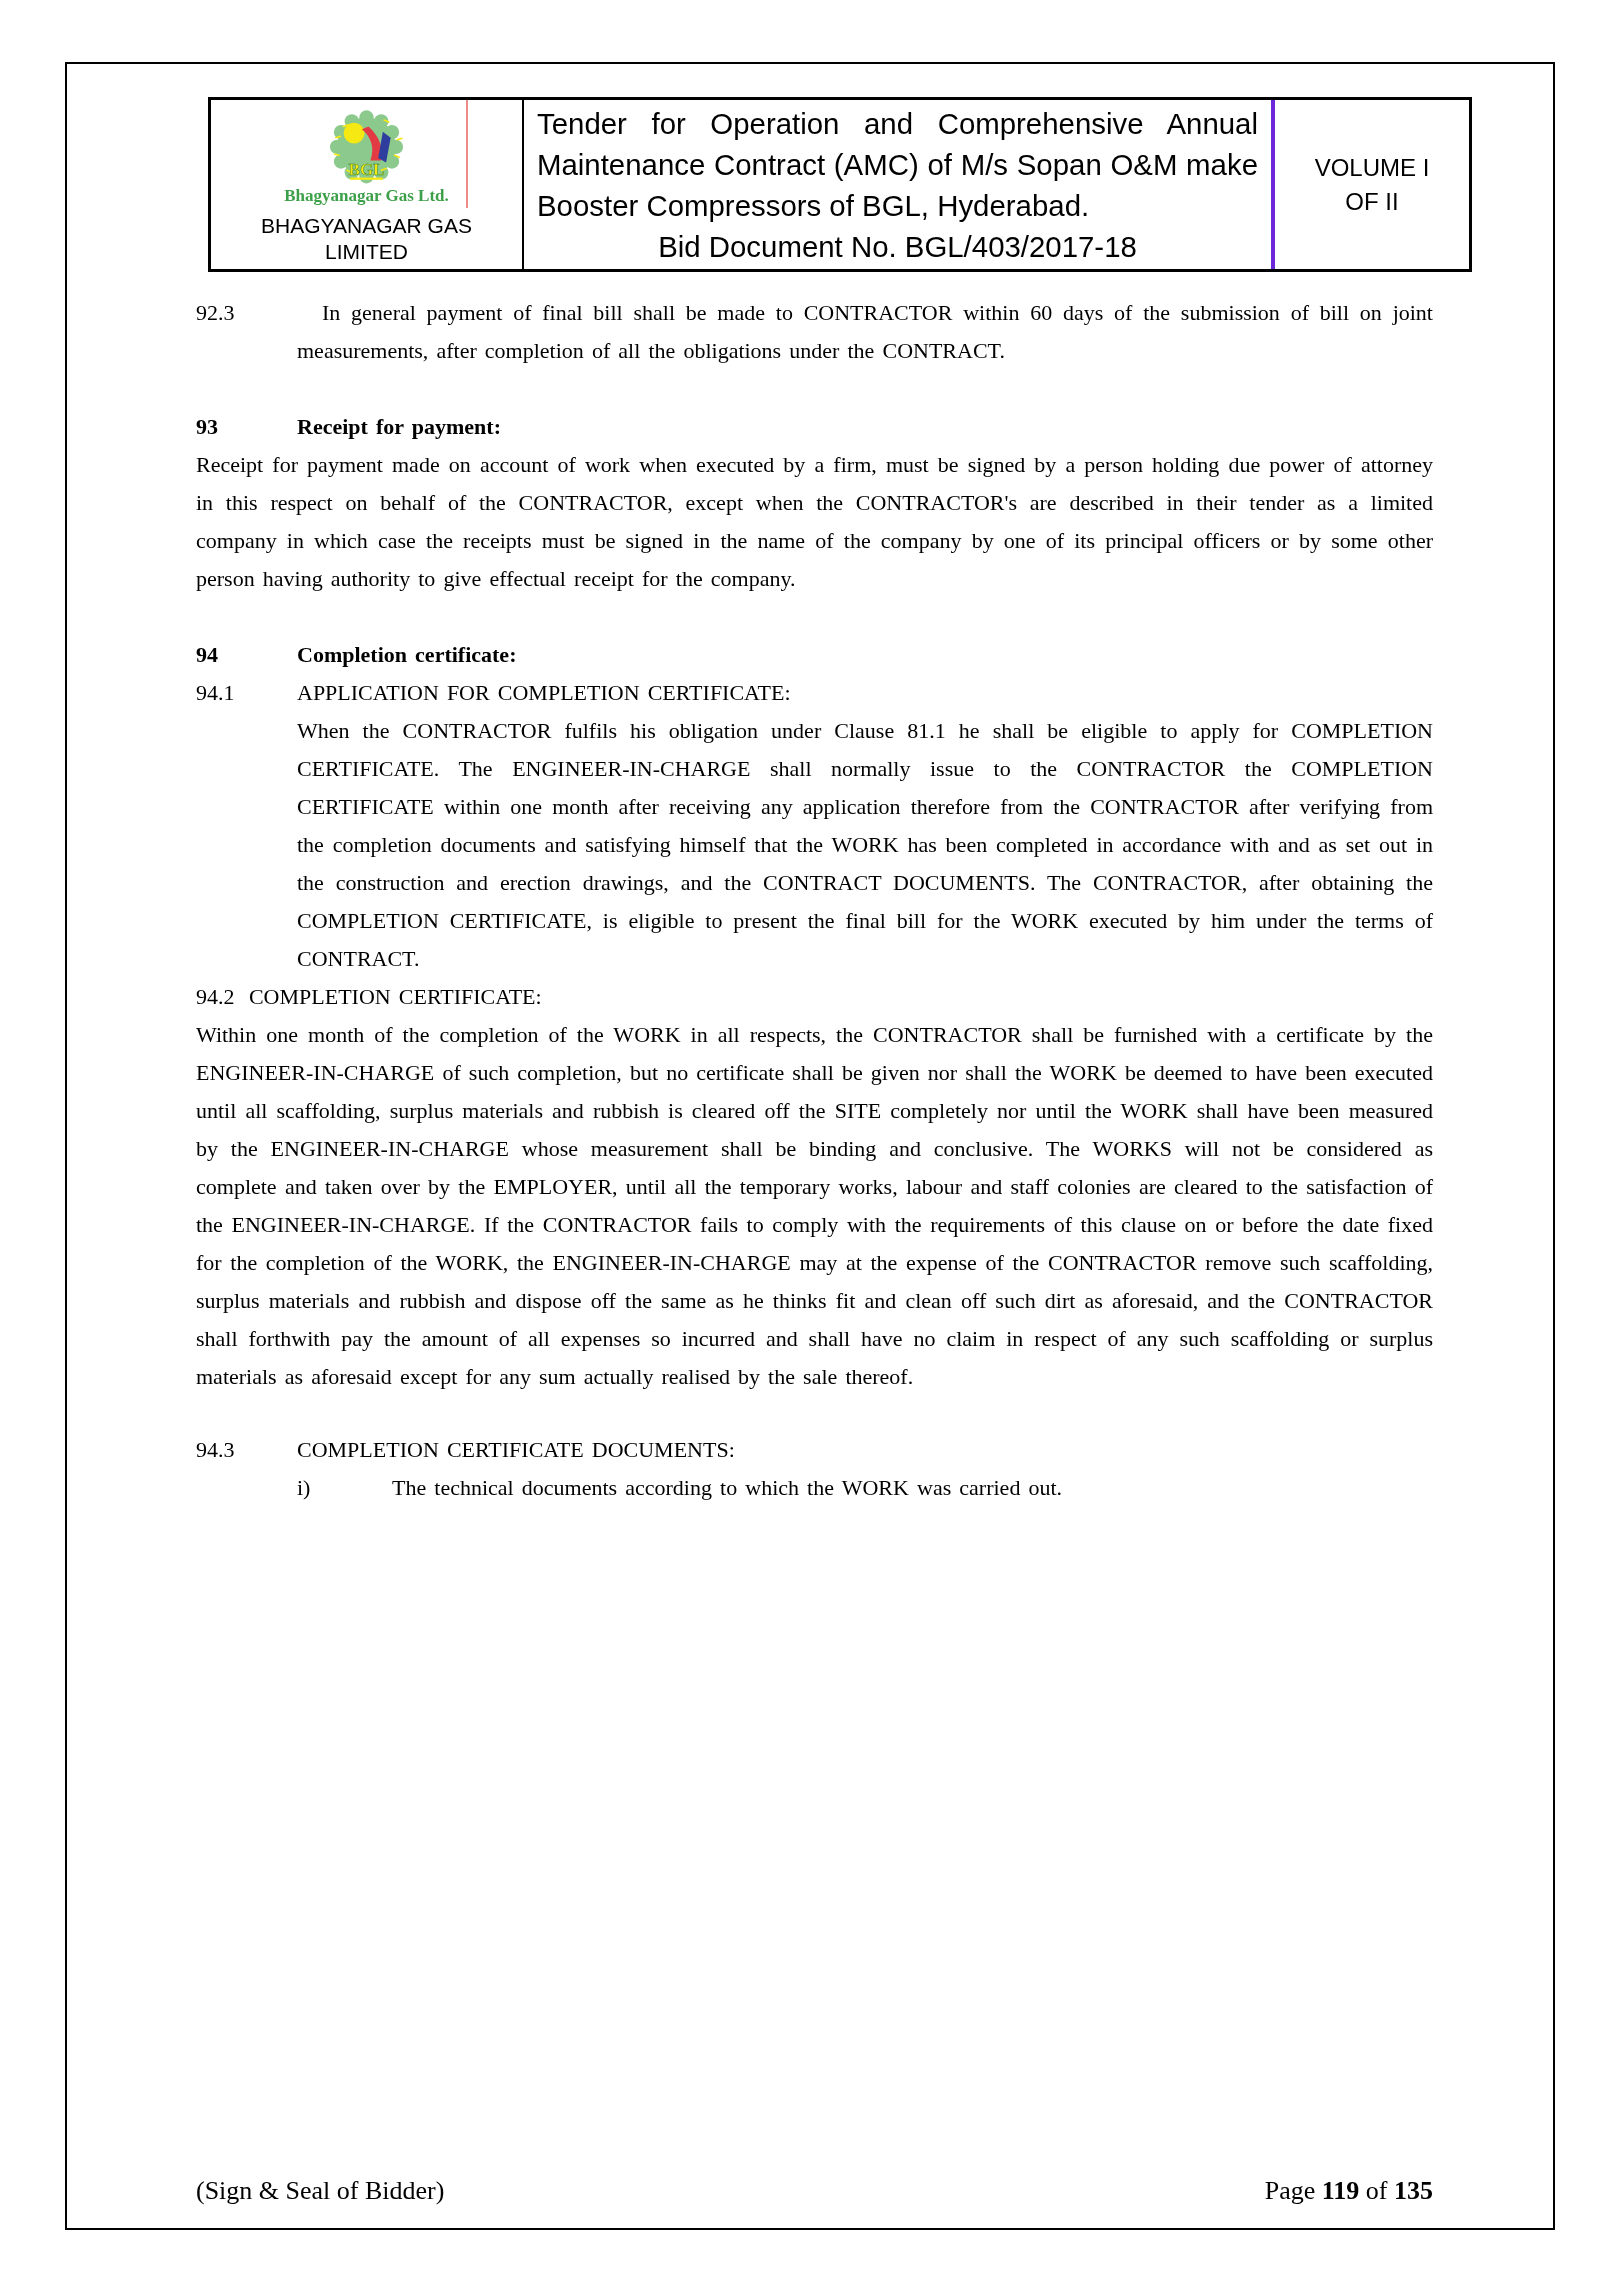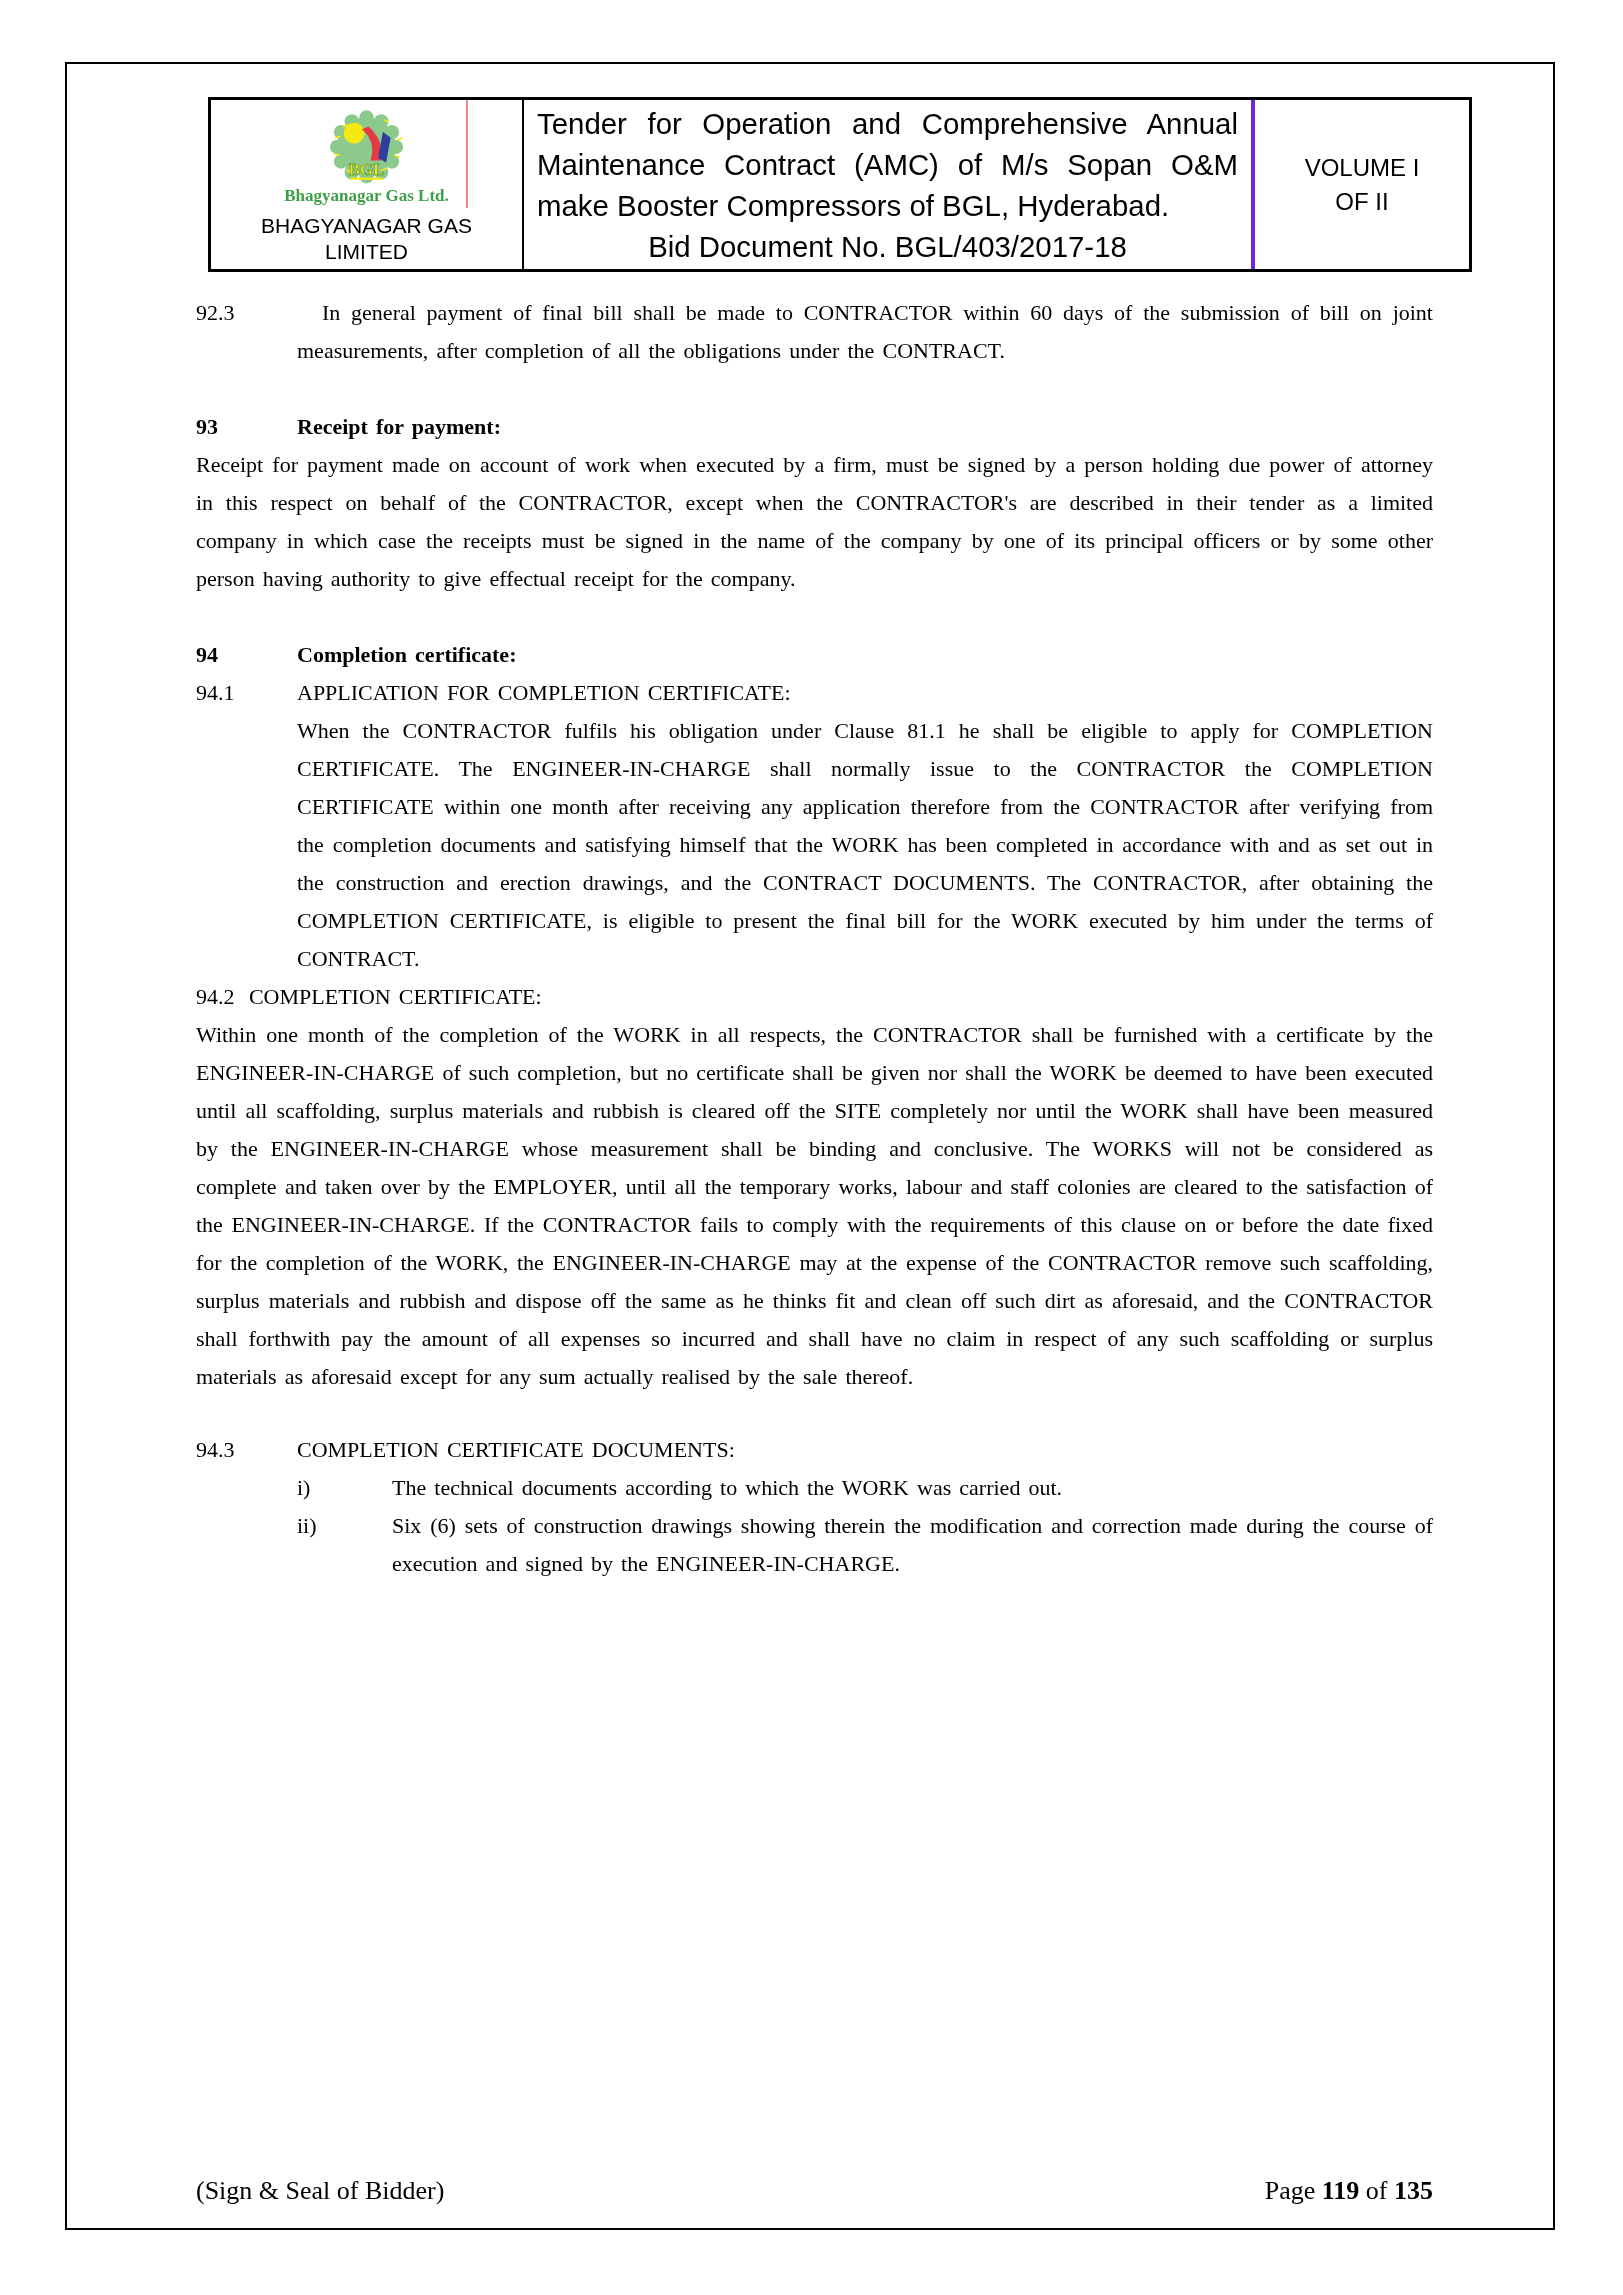--- a/index.html
+++ b/index.html
@@ -70,21 +70,21 @@
     font-size:29.4px; line-height:41px;
     text-align:justify;
     text-align-last:left;
   }
   .title-doc {
     margin:0;
     font-size:29.4px; line-height:41px;
     text-align:center;
   }
   .cell-volume {
-    width:214px; flex:none;
+    width:194px; flex:none;
     display:flex; flex-direction:column; align-items:center; justify-content:center;
     font-family:"Liberation Sans", sans-serif;
     font-size:24px; line-height:34px;
   }
 
   
   .content {
     position:absolute; left:196px; top:294px;
     width:1237px;
     font-size:22px; line-height:38px;
@@ -222,24 +222,20 @@
   </div>
 
   <div class="clause">
     <div class="cnum">94.3</div>
     <div class="cbody">
       <p class="subhead">COMPLETION CERTIFICATE DOCUMENTS:</p>
       <div class="li">
         <div class="li-marker">i)</div>
         <div class="li-text">The technical documents according to which the WORK was carried out.</div>
       </div>
-      <div class="li">
-        <div class="li-marker">ii)</div>
-        <div class="li-text">Six (6) sets of construction drawings showing therein the modification and correction made during the course of execution and signed by the ENGINEER-IN-CHARGE.</div>
-      </div>
     </div>
   </div>
 
 </div>
 
 <div class="footer">
   <span>(Sign &amp; Seal of Bidder)</span>
   <span>
     <span>Page</span>
     <span class="bold">119</span>

